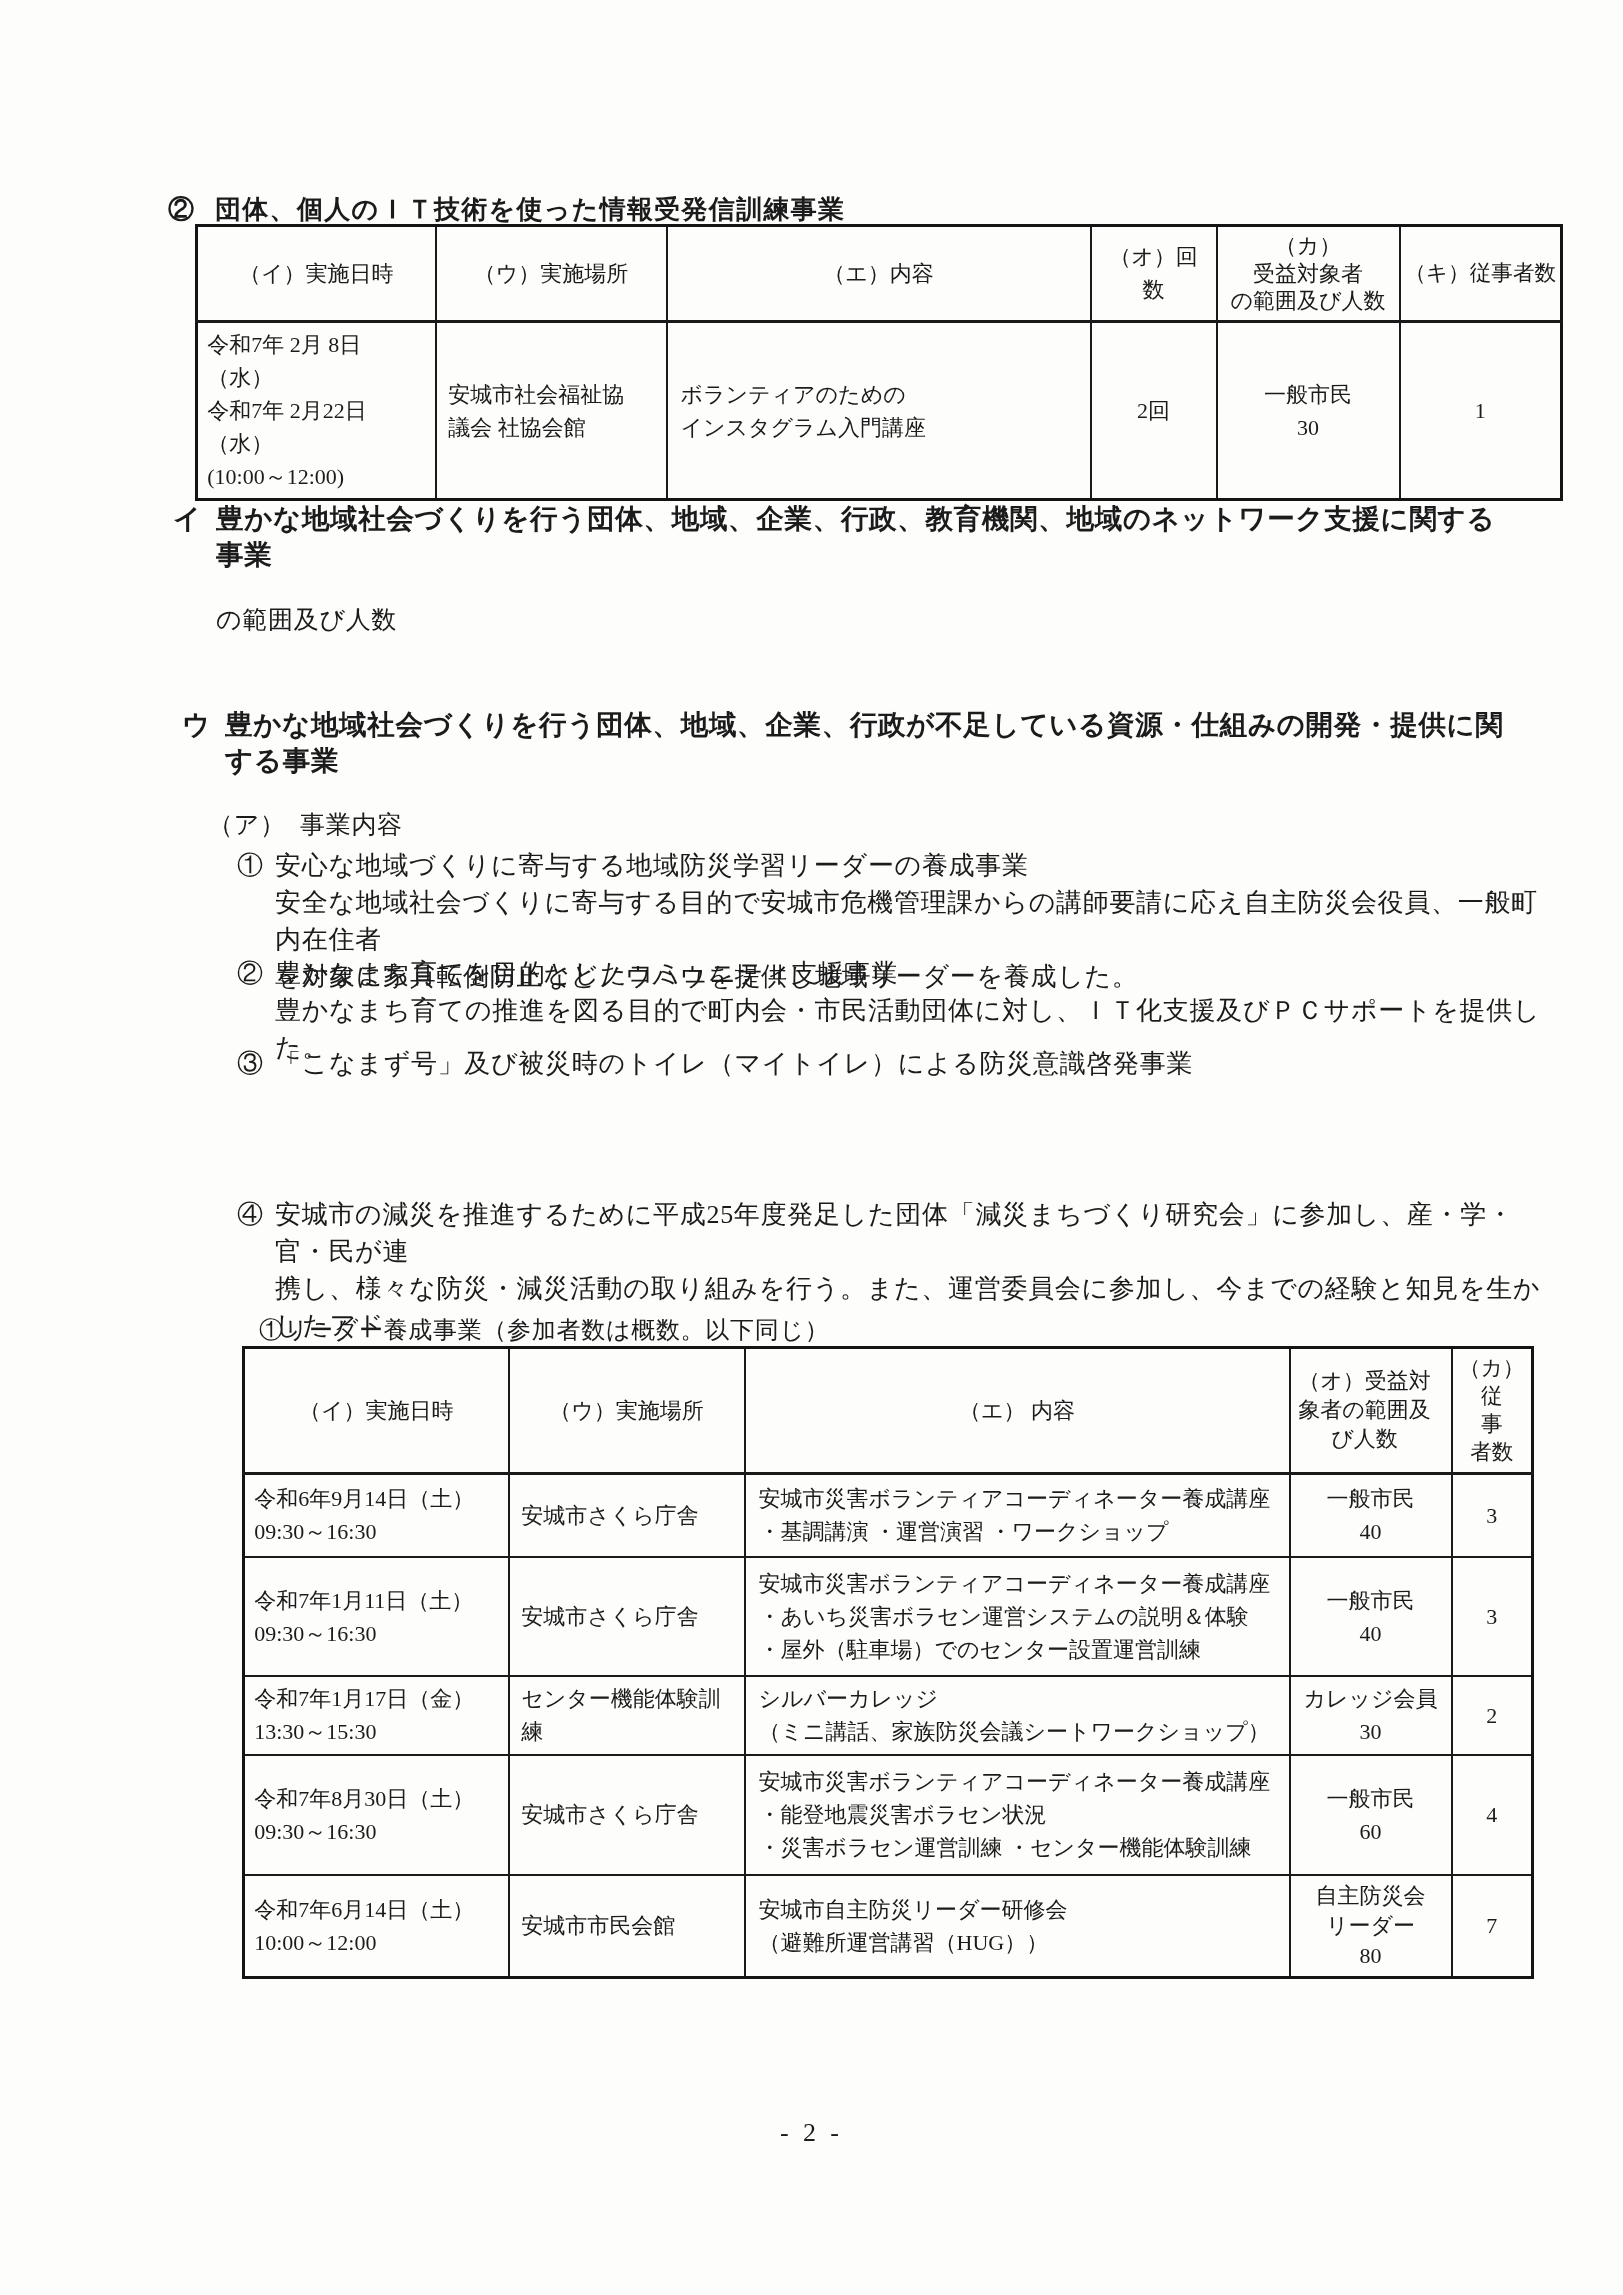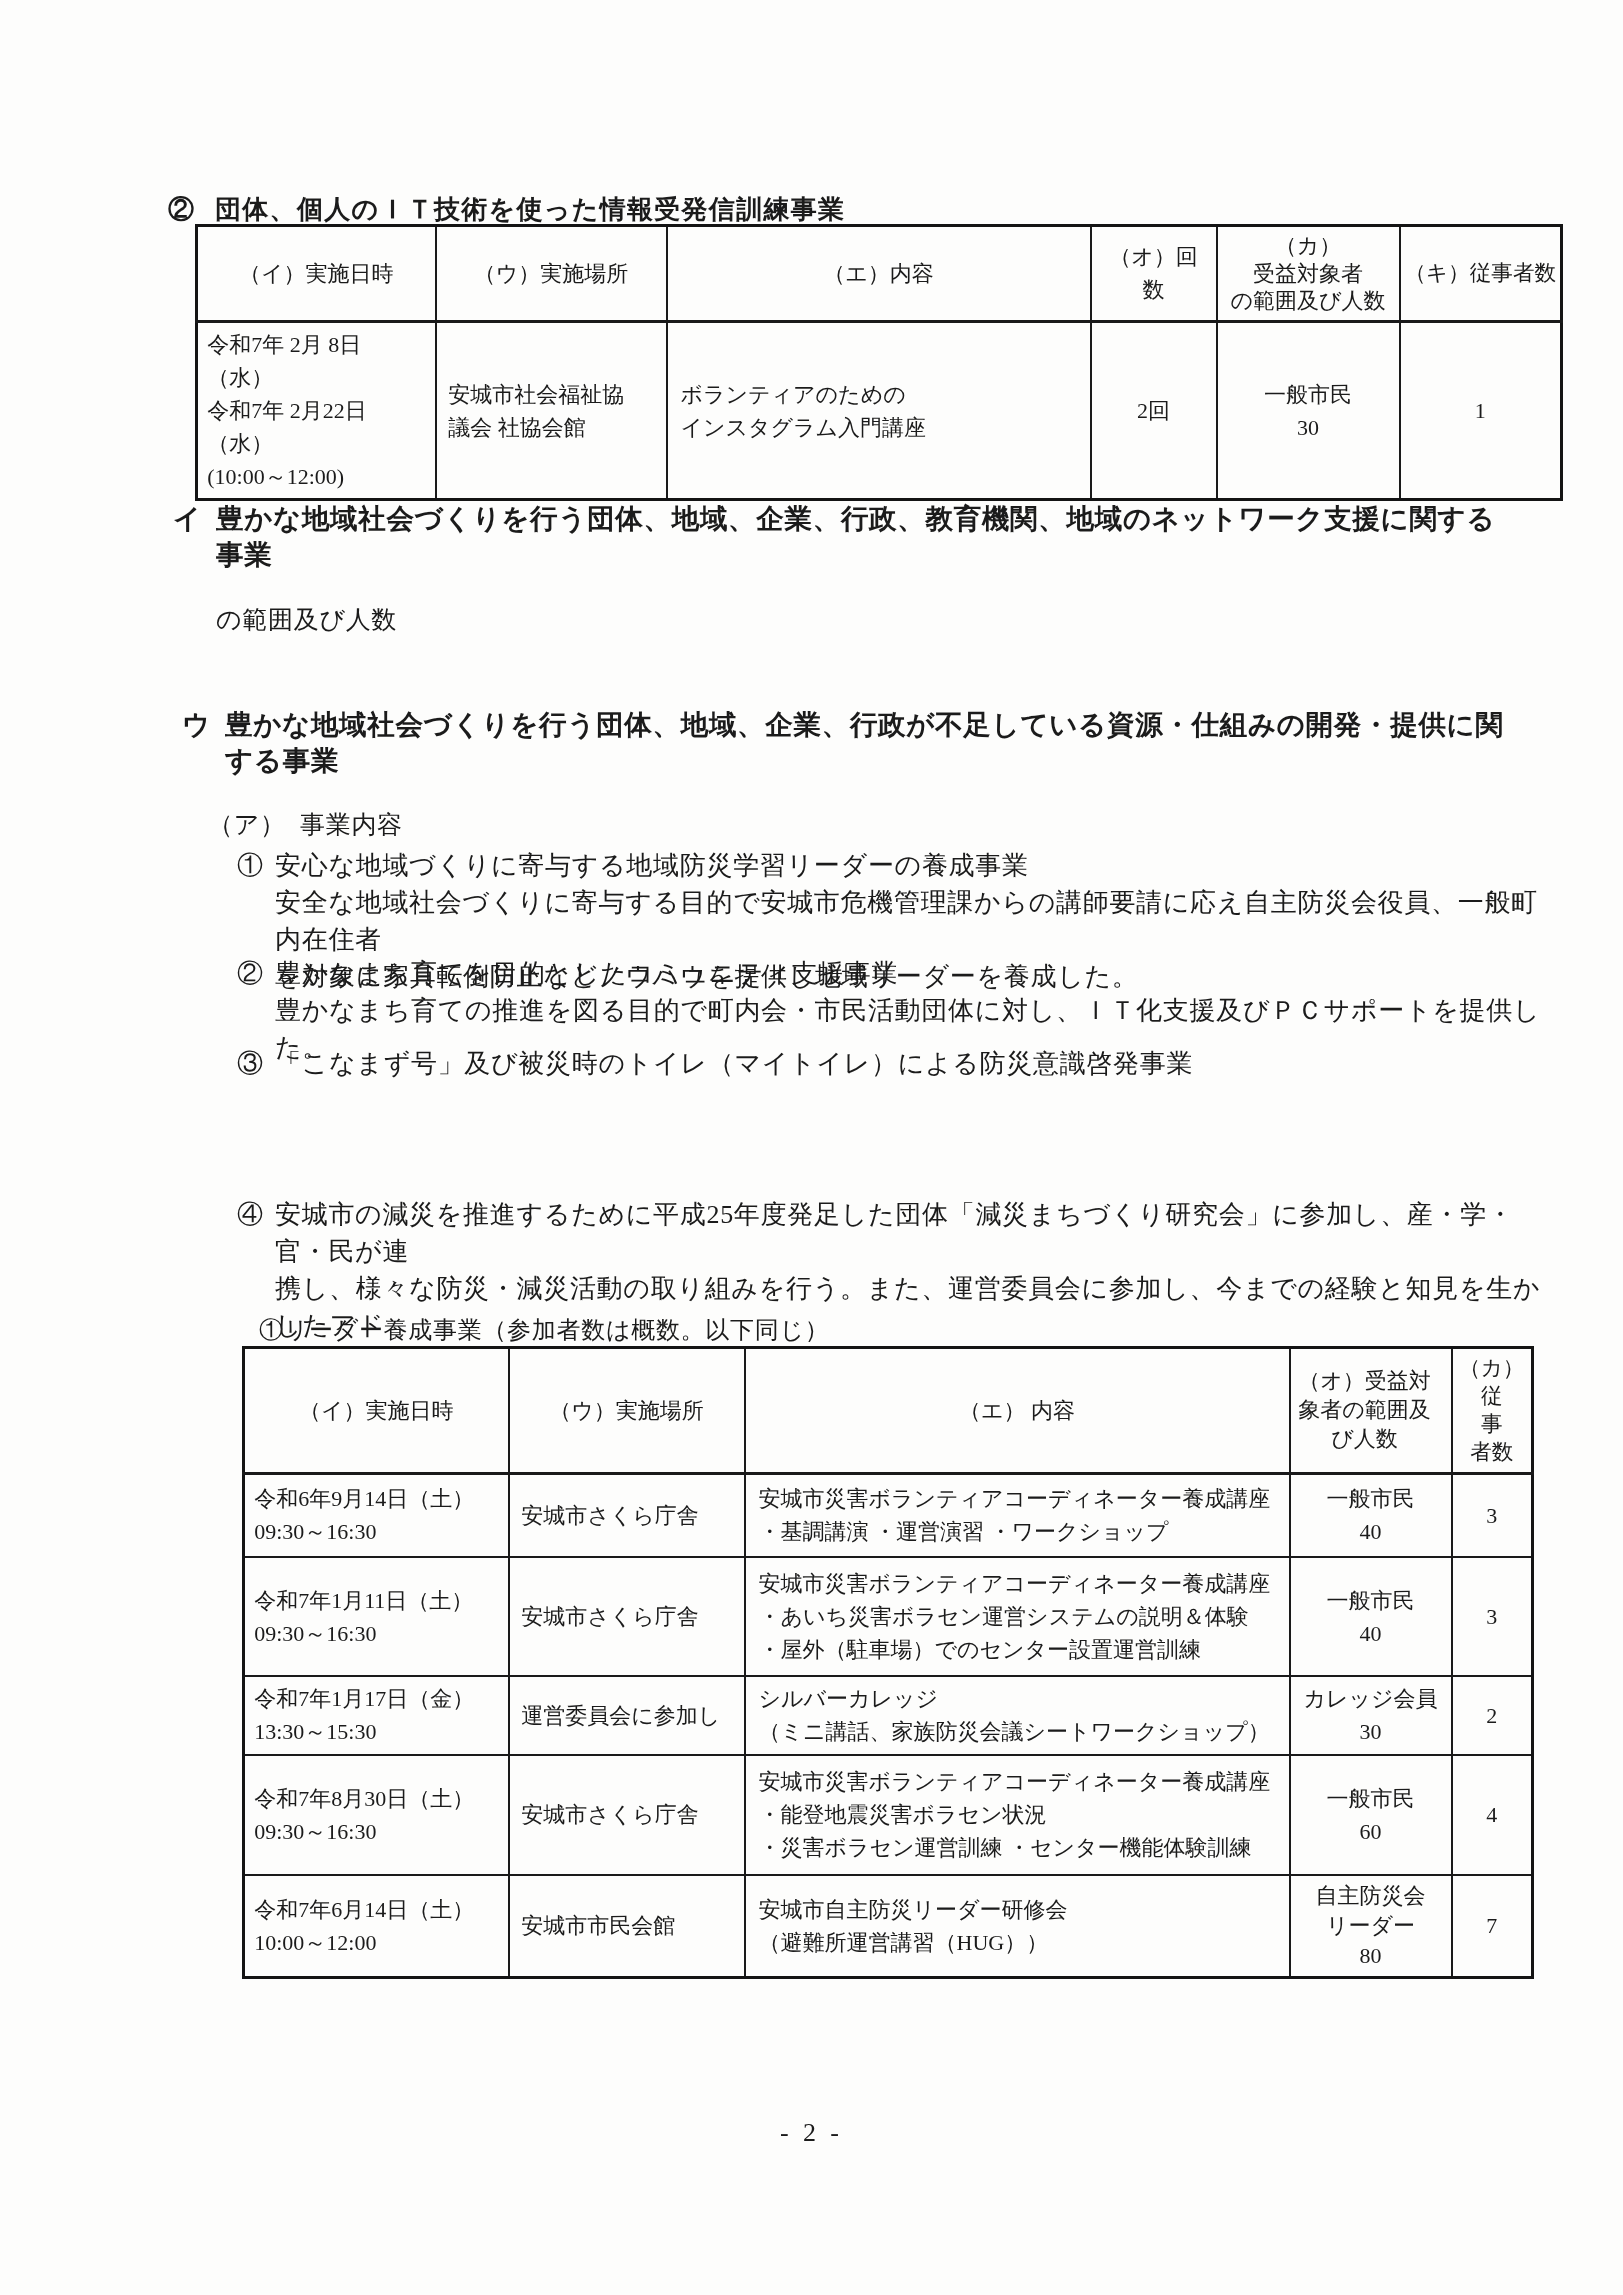--- a/index.html
+++ b/index.html
@@ -214,21 +214,21 @@
         <td class="l content">安城市災害ボランティアコーディネーター養成講座
 ・あいち災害ボラセン運営システムの説明＆体験
 ・屋外（駐車場）でのセンター設置運営訓練</td>
         <td class="c">一般市民
 40</td>
         <td class="c">3</td>
       </tr>
       <tr style="height:76px">
         <td class="l date">令和7年1月17日（金）
 13:30～15:30</td>
-        <td class="l place">運営委員会に参加し</td>
+        <td class="l place">センター機能体験訓練</td>
         <td class="l content">シルバーカレッジ
 （ミニ講話、家族防災会議シートワークショップ）</td>
         <td class="c">カレッジ会員
 30</td>
         <td class="c">2</td>
       </tr>
       <tr style="height:120px">
         <td class="l date">令和7年8月30日（土）
 09:30～16:30</td>
         <td class="l place">安城市さくら庁舎</td>

